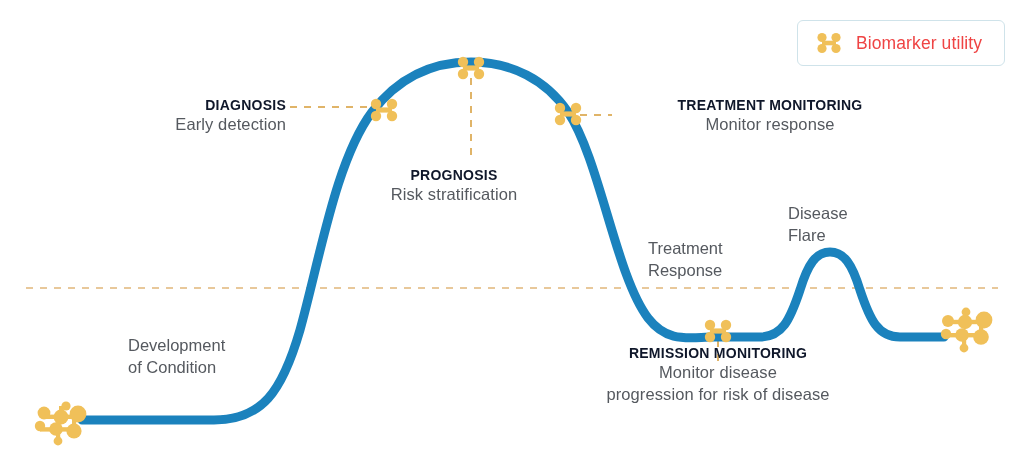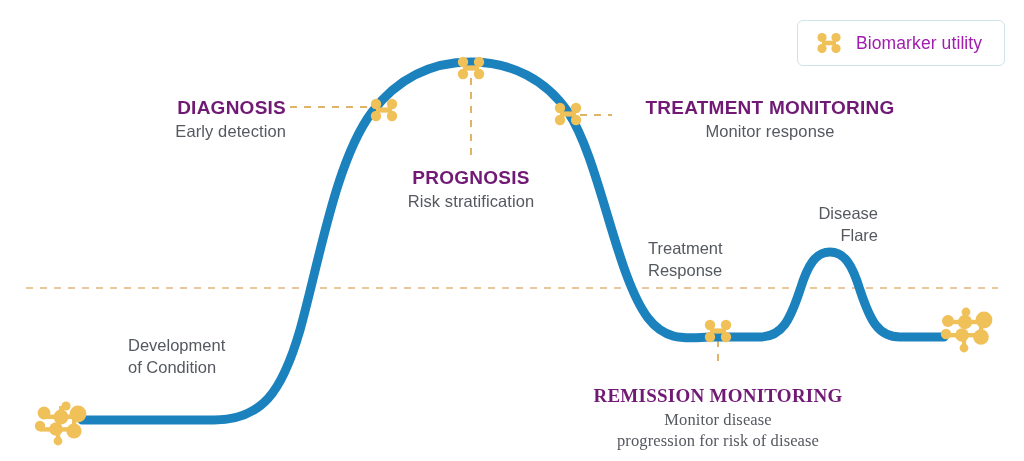--- a/index.html
+++ b/index.html
@@ -37,35 +37,35 @@
     border: 1px solid #cfe3ea;
     border-radius: 6px;
     background: #ffffff;
     display: flex;
     align-items: center;
     padding-left: 18px;
     gap: 14px;
   }
   .legend-label {
     font-size: 17.5px;
-    color: #a21caf;
+    color: #ef4444;
     letter-spacing: .1px;
   }
 
   
   .lbl {
     position: absolute;
     color: #4a4f55;
     line-height: 1.3;
     white-space: nowrap;
   }
   .lbl .t1 {
     font-weight: bold;
-    font-size: 19px;
-    color: #701a75;
+    font-size: 14px;
+    color: #0f172a;
     letter-spacing: .25px;
   }
   .lbl .t2 {
     font-size: 16.5px;
     color: #55595f;
     letter-spacing: .1px;
   }
   .lbl.align-right { text-align: right; }
   .lbl.align-center { text-align: center; }
   .lbl.align-left  { text-align: left; }
@@ -184,44 +184,44 @@
       <rect x="-7" y="-2.3" width="14" height="4.6" fill="#f0c059"></rect>
     </svg>
     <span class="legend-label">Biomarker utility</span>
   </div>
 
   <div class="lbl align-right" style="left:40px; top:96px; width:246px;">
     <div class="t1">DIAGNOSIS</div>
     <div class="t2">Early detection</div>
   </div>
 
-  <div class="lbl align-center" style="left:351px; top:166px; width:240px;">
+  <div class="lbl align-center" style="left:334px; top:166px; width:240px;">
     <div class="t1">PROGNOSIS</div>
     <div class="t2">Risk stratification</div>
   </div>
 
   <div class="lbl align-left" style="left:620px; top:96px; width:300px;text-align:center;">
     <div class="t1">TREATMENT MONITORING</div>
     <div class="t2">Monitor response</div>
   </div>
 
-  <div class="lbl align-center" style="left:568px; top:384px; width:300px;font-family:Liberation Serif, serif;">
+  <div class="lbl align-center" style="left:568px; top:344px; width:300px;">
     <div class="t1">REMISSION MONITORING</div>
     <div class="t2">Monitor disease</div>
     <div class="t2">progression for risk of disease</div>
   </div>
 
   <div class="plain" style="left:128px; top:335px;">
     <div>Development</div>
     <div>of Condition</div>
   </div>
 
   <div class="plain" style="left:648px; top:238px;">
     <div>Treatment</div>
     <div>Response</div>
   </div>
 
-  <div class="plain" style="left:788px; top:203px; width:90px; text-align:right;">
+  <div class="plain" style="left:788px; top:203px; width:90px; text-align:left;">
     <div>Disease</div>
     <div>Flare</div>
   </div>
 
 </div>
 
 </body></html>

